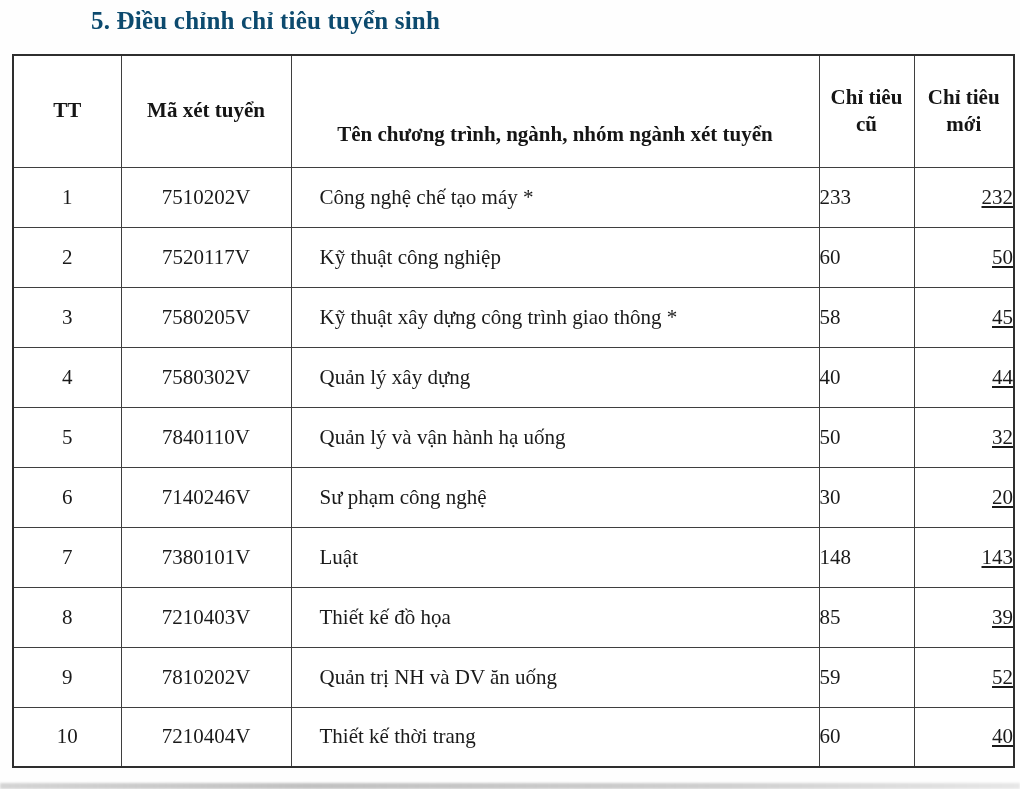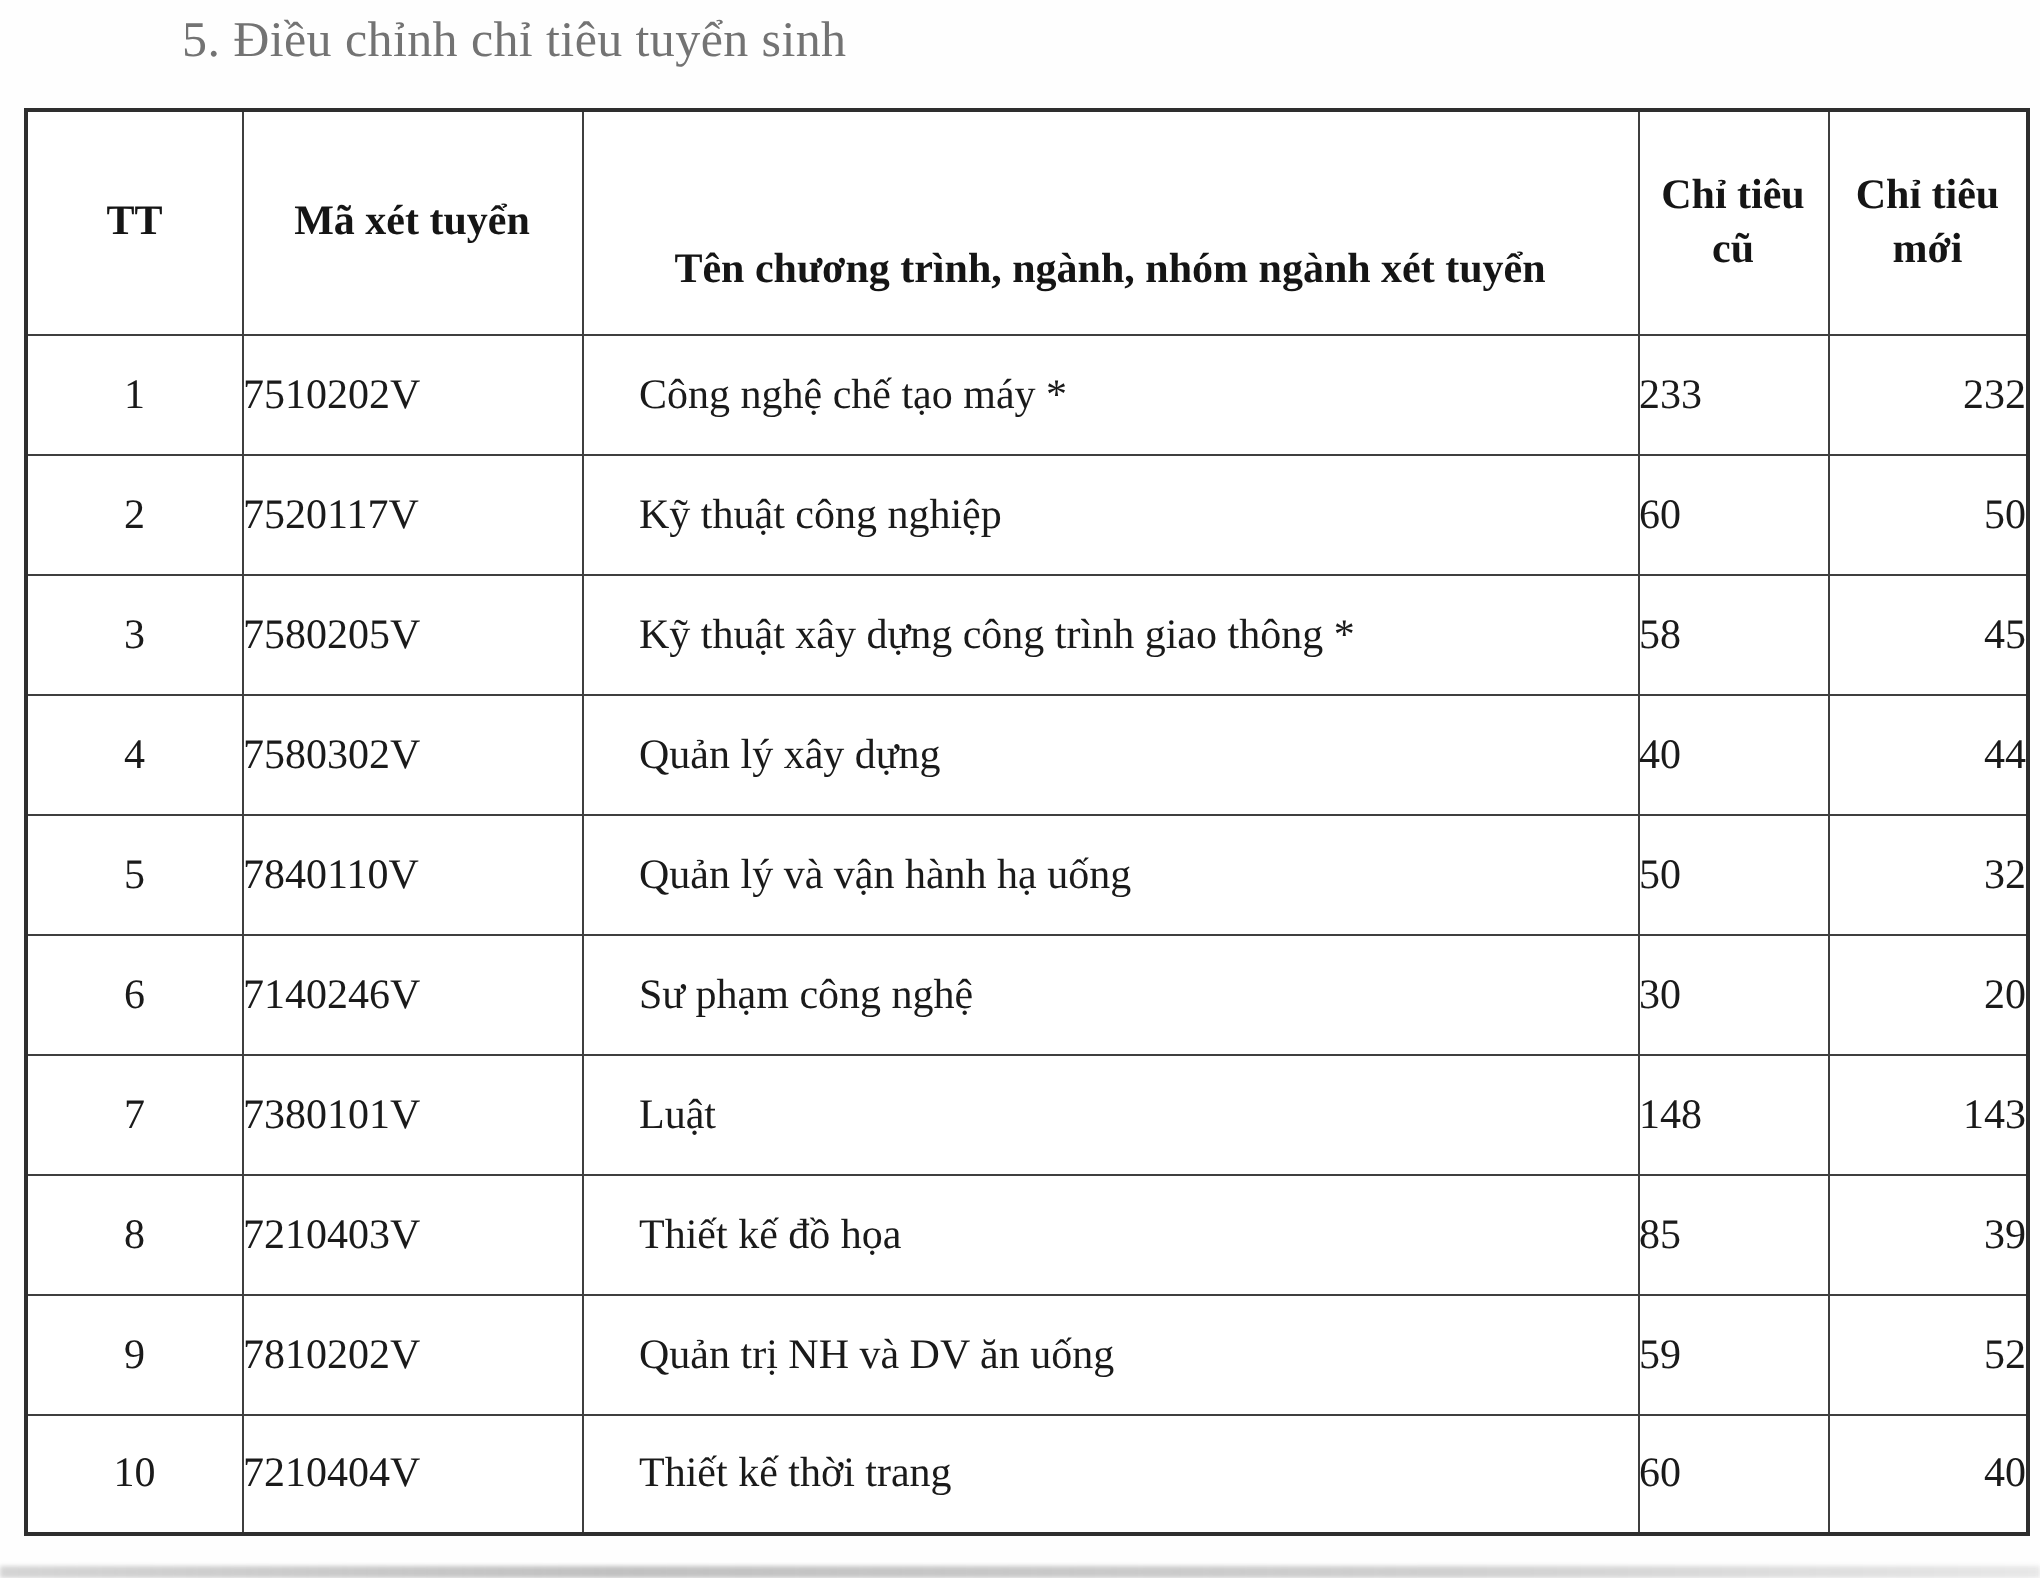--- a/index.html
+++ b/index.html
@@ -8,23 +8,23 @@
     background: #fefefe;
     font-family: "Liberation Serif", "DejaVu Serif", serif;
     color: #1a1a1a;
     overflow: hidden;
     position: relative;
   }
   .doc-title {
     position: absolute;
     top: 7px; left: 91px;
     font-size: 25px;
-    font-weight: normal;
+    font-weight: bold;
     letter-spacing: 0.2px;
-    color: #737373;
+    color: #0c4a6e;
   }
   table.quota {
     position: absolute;
     top: 54px; left: 12px;
     width: 1001px;
     border-collapse: collapse;
     table-layout: fixed;
     font-size: 21px;
   }
   table.quota col.c-tt   { width: 108px; }
@@ -47,24 +47,24 @@
     padding: 4px 6px;
     color: #151515;
   }
   table.quota thead th .hdr-wrap {
     display: inline-block;
     max-width: 470px;
     margin-top: 48px;
   }
   table.quota tbody td { height: 60px; }
   td.cell-tt   { text-align: center; }
-  td.cell-code { text-align: left; }
+  td.cell-code { text-align: center; }
   td.cell-name { text-align: left; padding-left: 28px; padding-right: 10px; }
   td.cell-old  { text-align: left; padding-right: 14px; }
-  td.cell-new  { text-align: right; padding-right: 0; }
+  td.cell-new  { text-align: right; padding-right: 0; text-decoration: underline; }
   .scan-artifact {
     position: absolute;
     left: 0; bottom: 0;
     width: 100%; height: 6px;
     background: linear-gradient(to right,
       rgba(90,90,90,0.25), rgba(120,120,120,0.45) 30%,
       rgba(100,100,100,0.3) 70%, rgba(140,140,140,0.2));
     filter: blur(1px);
   }
 </style>

